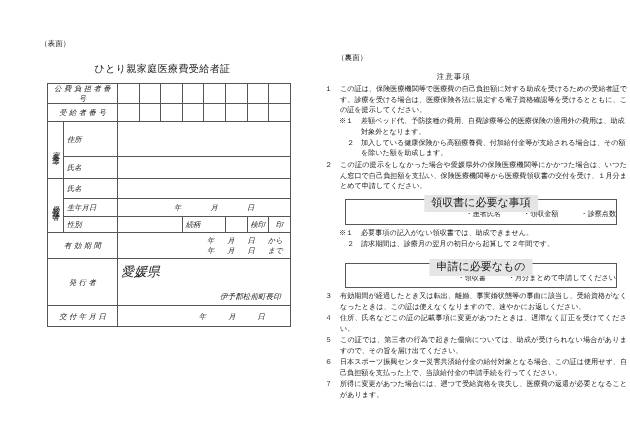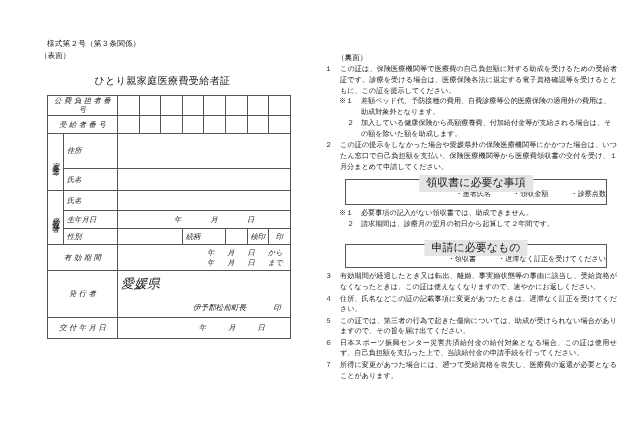--- a/index.html
+++ b/index.html
@@ -97,39 +97,38 @@
   .issuer-body {
     height: 46px;
     position: relative;
     padding: 2px 4px 0 4px;
   }
   .issuer-pref { font-size: 13px; }
   .issuer-name {
     margin-top: 11px;
     display: flex;
     justify-content: flex-end;
-    gap: 27px;
     padding-right: 6px;
     font-size: 7.6px;
   }
   .grant-date {
     display: flex;
     justify-content: flex-end;
     gap: 22px;
     padding-right: 22px;
   }
   .seibetsu-row td { height: 15px; }
 
   
   .back {
     position: relative;
     width: 315px;
     height: 439px;
     box-sizing: border-box;
-    padding: 52px 13px 0 8px;
+    padding: 52px 3px 0 8px;
     font-size: 7.1px;
     line-height: 1.52;
   }
   .back .side-label2 {
     font-size: 7.6px;
     margin-left: 14px;
   }
   .notes-title {
     text-align: center;
     font-size: 7.4px;
@@ -187,21 +186,20 @@
   .fieldrow.one { gap: 22px; }
   .spacer8 { height: 7px; }
 </style>
 </head>
 <body>
 
 <div class="page">
 
   <section class="front">
 
-    <div class="form-no">様式第２号（第３条関係）</div>
     <div class="side-label">（表面）</div>
     <div class="doc-title">ひとり親家庭医療費受給者証</div>
 
     <table class="cert">
       <colgroup>
         <col style="width:16px">
           <col style="width:54px">
         <col style="width:21.6px">
           <col style="width:21.6px">
           <col style="width:21.6px">
@@ -318,20 +316,21 @@
           </div>
         </td>
       </tr>
     </tbody>
       </table>
   </section>
 
   <section class="back">
 
     <div class="side-label2">（裏面）</div>
+    <div class="notes-title">注意事項</div>
 
     <div class="note">
       <div class="num">１</div>
       <div class="body">この証は、保険医療機関等で医療費の自己負担額に対する助成を受けるための受給者証です。診療を受ける場合は、医療保険各法に規定する電子資格確認等を受けるとともに、この証を提示してください。</div>
     </div>
     <div class="sub">
       <div class="num">※１</div>
       <div class="body">差額ベッド代、予防接種の費用、自費診療等公的医療保険の適用外の費用は、助成対象外となります。</div>
     </div>
     <div class="sub">
@@ -361,21 +360,21 @@
       <div class="num tight">２</div>
       <div class="body">請求期間は、診療月の翌月の初日から起算して２年間です。</div>
     </div>
 
     <div class="spacer8"></div>
 
     <div class="fieldbox compact">
       <div class="cap">申請に必要なもの</div>
       <div class="fieldrow one">
         <span>・領収書</span>
-        <span>・遅滞なく訂正を受けてください</span>
+        <span>・月分まとめて申請してください</span>
       </div>
     </div>
 
     <div class="note">
       <div class="num">３</div>
       <div class="body">有効期間が経過したとき又は転出、離婚、事実婚状態等の事由に該当し、受給資格がなくなったときは、この証は使えなくなりますので、速やかにお返しください。</div>
     </div>
     <div class="note">
       <div class="num">４</div>
       <div class="body">住所、氏名などこの証の記載事項に変更があつたときは、遅滞なく訂正を受けてください。</div>

